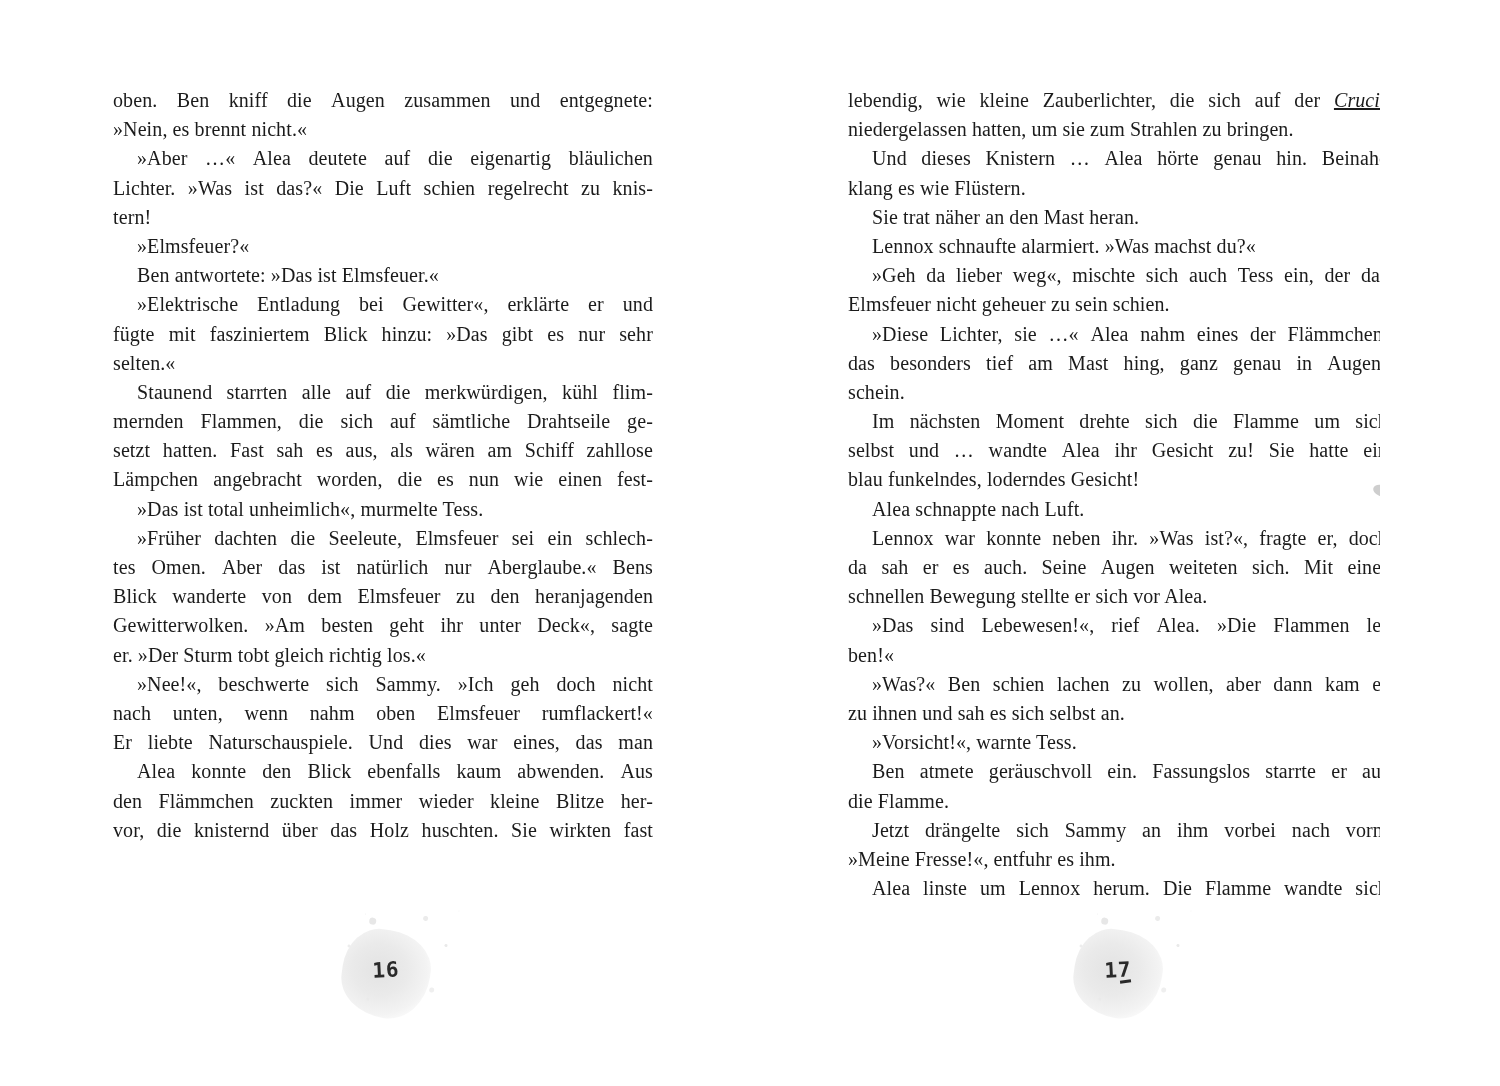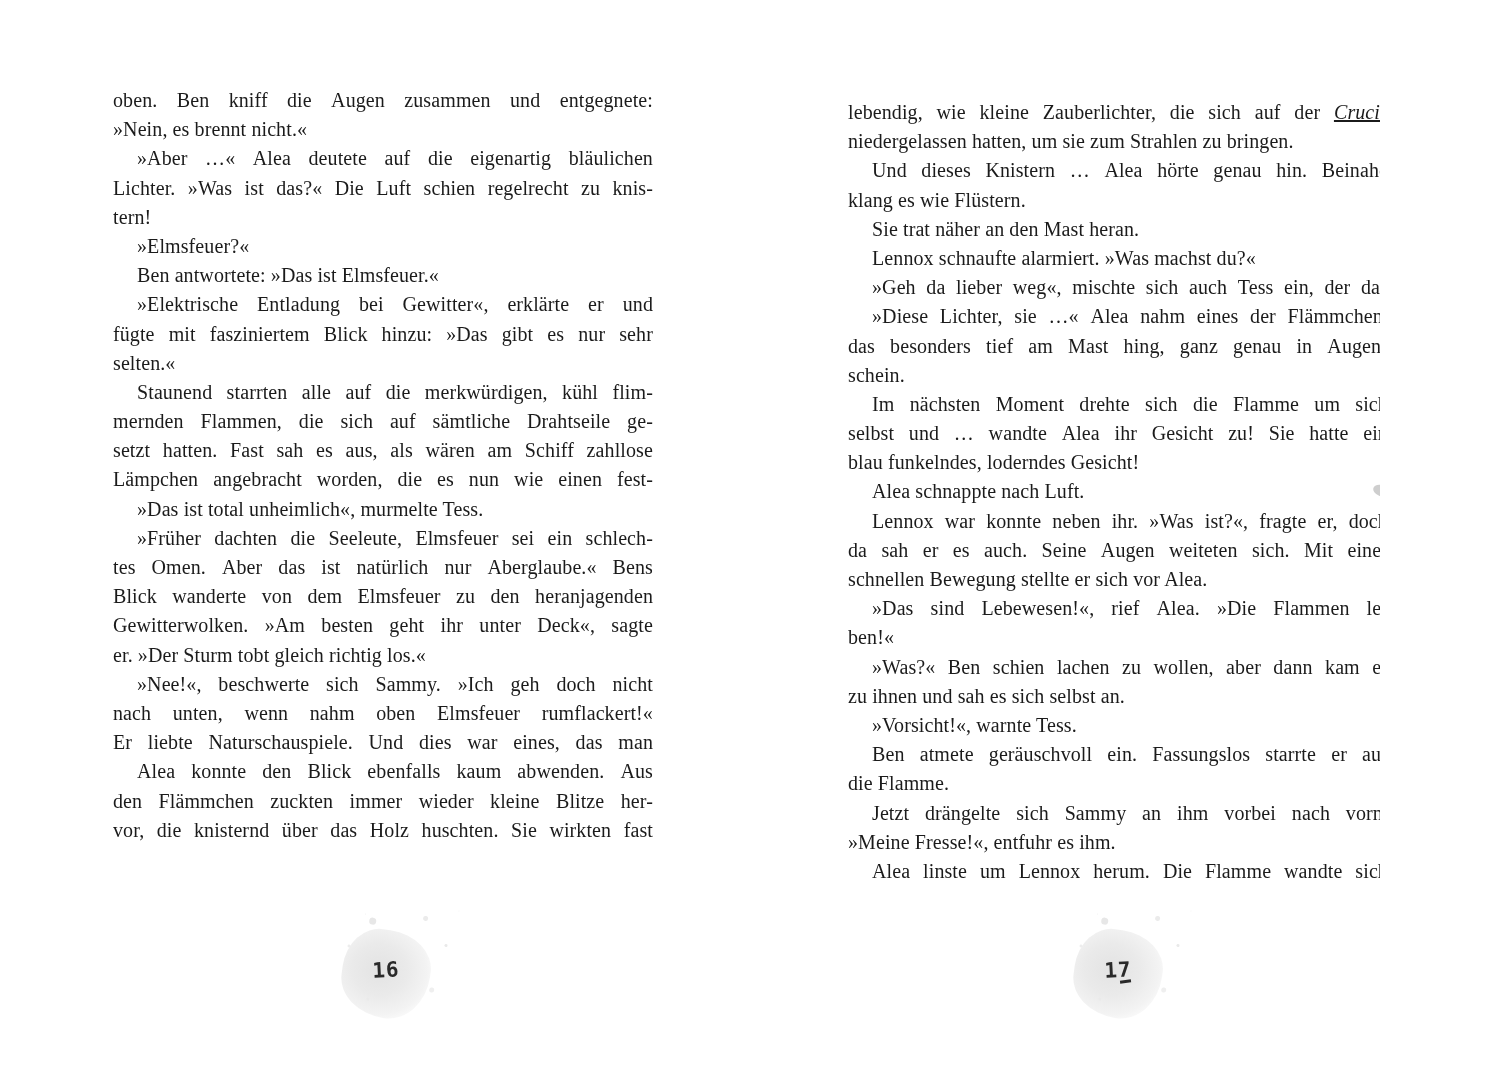--- a/index.html
+++ b/index.html
@@ -12,21 +12,21 @@
     font-family: "Liberation Serif", "DejaVu Serif", serif;
     color: var(--ink, #1b1b1b);
   }
   .text-col {
     position: absolute;
     top: 86px;
     width: 540px;
     font-size: 20px;
   }
   .col-left  { left: 113px; }
-  .col-right { left: 848px; margin-top: 12px; }
+  .col-right { left: 848px; }
   .line {
     height: 29.2px;
     line-height: 29.2px;
     white-space: nowrap;
     letter-spacing: 0.1px;
   }
   .line.j {
     display: flex;
     justify-content: space-between;
     white-space: normal;
@@ -349,20 +349,21 @@
         <span>lieber</span>
         <span>weg«,</span>
         <span>mischte</span>
         <span>sich</span>
         <span>auch</span>
         <span>Tess</span>
         <span>ein,</span>
         <span>der</span>
         <span>das</span>
       </div>
+      <div class="line"><span>Elmsfeuer</span> <span>nicht</span> <span>geheuer</span> <span>zu</span> <span>sein</span> <span>schien.</span></div>
       <div class="line j i">
         <span>»Diese</span>
         <span>Lichter,</span>
         <span>sie</span>
         <span>…«</span>
         <span>Alea</span>
         <span>nahm</span>
         <span>eines</span>
         <span>der</span>
         <span>Flämmchen,</span>

